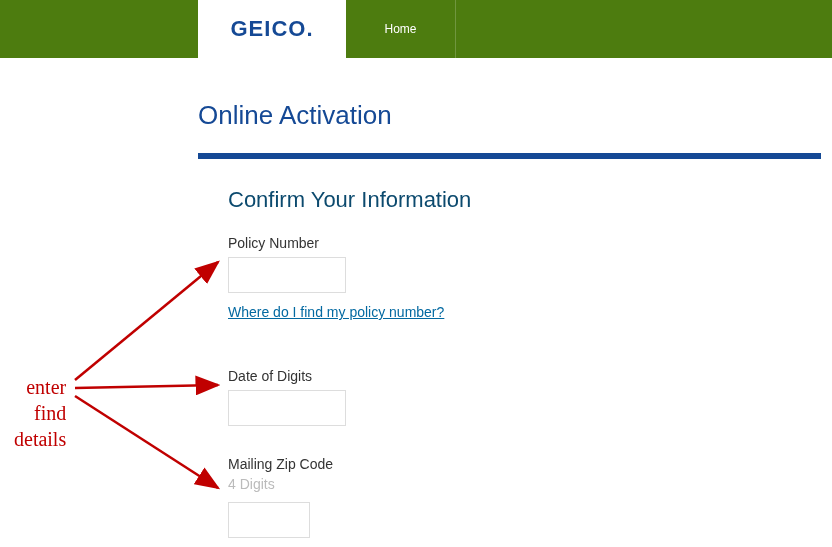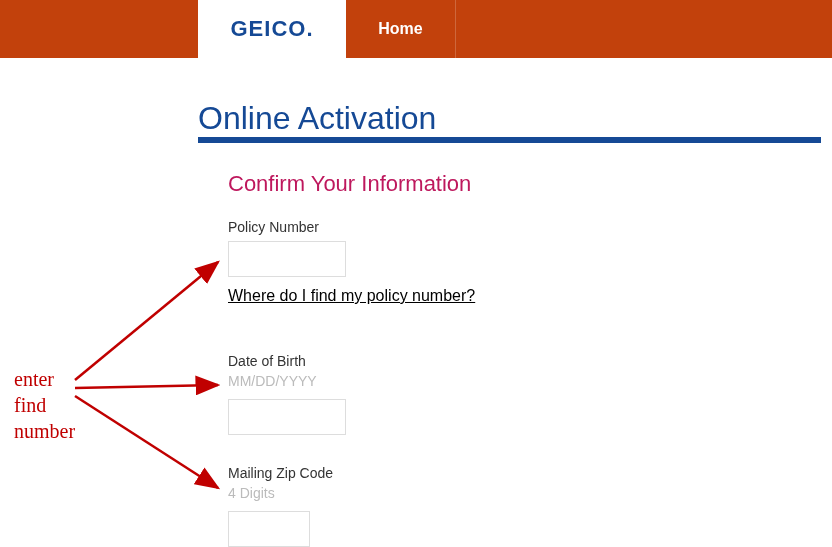--- a/index.html
+++ b/index.html
@@ -5,21 +5,21 @@
     * { margin: 0; padding: 0; box-sizing: border-box; }
     body {
       font-family: Arial, Helvetica, sans-serif;
       background: #fff;
       width: 832px;
       height: 547px;
       overflow: hidden;
       position: relative;
     }
     .header {
-      background: #c2410c;
+      background: #4d7c0f;
       height: 58px;
       display: flex;
       align-items: stretch;
     }
     .header-spacer-left {
       width: 198px;
     }
     .logo-box {
       background: #fff;
       width: 148px;
@@ -35,41 +35,42 @@
     }
     .home-box {
       width: 110px;
       border-right: 1px solid rgba(255,255,255,0.2);
       display: flex;
       align-items: center;
       justify-content: center;
     }
     .home-link {
       color: #fff;
-      font-weight: bold;
-      font-size: 16px;
+      font-weight: normal;
+      font-size: 12px;
       text-decoration: none;
     }
     .content {
       padding-left: 198px;
       padding-right: 10px;
       padding-top: 42px;
     }
     .page-title {
       color: #154995;
-      font-size: 32px;
+      font-size: 26px;
       font-weight: 400;
+      margin-bottom: 22px;
     }
     .card {
       border-top: 6px solid #154995;
       padding: 28px 30px 20px 30px;
       width: 623px;
     }
     .card-title {
-      color: #be185d;
+      color: #0c4a6e;
       font-size: 22px;
       font-weight: 400;
       margin-bottom: 22px;
     }
     .field-label {
       color: #333;
       font-size: 14px;
       margin-bottom: 6px;
       display: block;
     }
@@ -83,43 +84,43 @@
       border: 1px solid #ddd;
       height: 36px;
       padding: 0 8px;
       font-size: 14px;
       margin-bottom: 10px;
     }
     .input-policy { width: 118px; }
     .input-dob { width: 118px; }
     .input-zip { width: 82px; }
     .help-link {
-      color: #000000;
-      font-size: 16px;
+      color: #0369a1;
+      font-size: 14px;
       text-decoration: underline;
       display: inline-block;
       margin-bottom: 28px;
     }
     .field-block { margin-bottom: 20px; }
     .annotation-svg {
       position: absolute;
       top: 0;
       left: 0;
       pointer-events: none;
       width: 832px;
       height: 547px;
     }
     .annotation-text {
       position: absolute;
       left: 14px;
-      top: 366px;
+      top: 374px;
       color: #c00000;
       font-family: "Times New Roman", serif;
       font-size: 20px;
-      text-align: left;
+      text-align: right;
       line-height: 1.3;
     }
   </style>
 </head>
 <body>
 
 <div class="header">
   <div class="header-spacer-left"></div>
   <div class="logo-box">
     <span class="logo-text">GEICO.</span>
@@ -136,22 +137,21 @@
     <h2 class="card-title">Confirm Your Information</h2>
 
     <div class="field-block">
       <label class="field-label">Policy Number</label>
       <input type="text" class="text-input input-policy" value="" style="">
       <br>
       <a class="help-link">Where do I find my policy number?</a>
     </div>
 
     <div class="field-block">
-      <label class="field-label">Date of Birth</label>
-      <div class="field-hint">MM/DD/YYYY</div>
+      <label class="field-label">Date of Digits</label>
       <input type="text" class="text-input input-dob" value="" style="">
     </div>
 
     <div class="field-block">
       <label class="field-label">Mailing Zip Code</label>
       <div class="field-hint">4 Digits</div>
       <input type="text" class="text-input input-zip" value="" style="">
     </div>
 
   </div>
@@ -164,14 +164,14 @@
     </marker>
   </defs>
   <line x1="75" y1="380" x2="218" y2="262" stroke="#c00000" stroke-width="2.5" marker-end="url(#arrowhead)"></line>
   <line x1="75" y1="388" x2="218" y2="385" stroke="#c00000" stroke-width="2.5" marker-end="url(#arrowhead)"></line>
   <line x1="75" y1="396" x2="218" y2="488" stroke="#c00000" stroke-width="2.5" marker-end="url(#arrowhead)"></line>
 </svg>
 
 <div class="annotation-text">
   <span>enter</span><br>
   <span>find</span><br>
-  <span>number</span>
+  <span>details</span>
 </div>
 
 </body></html>

